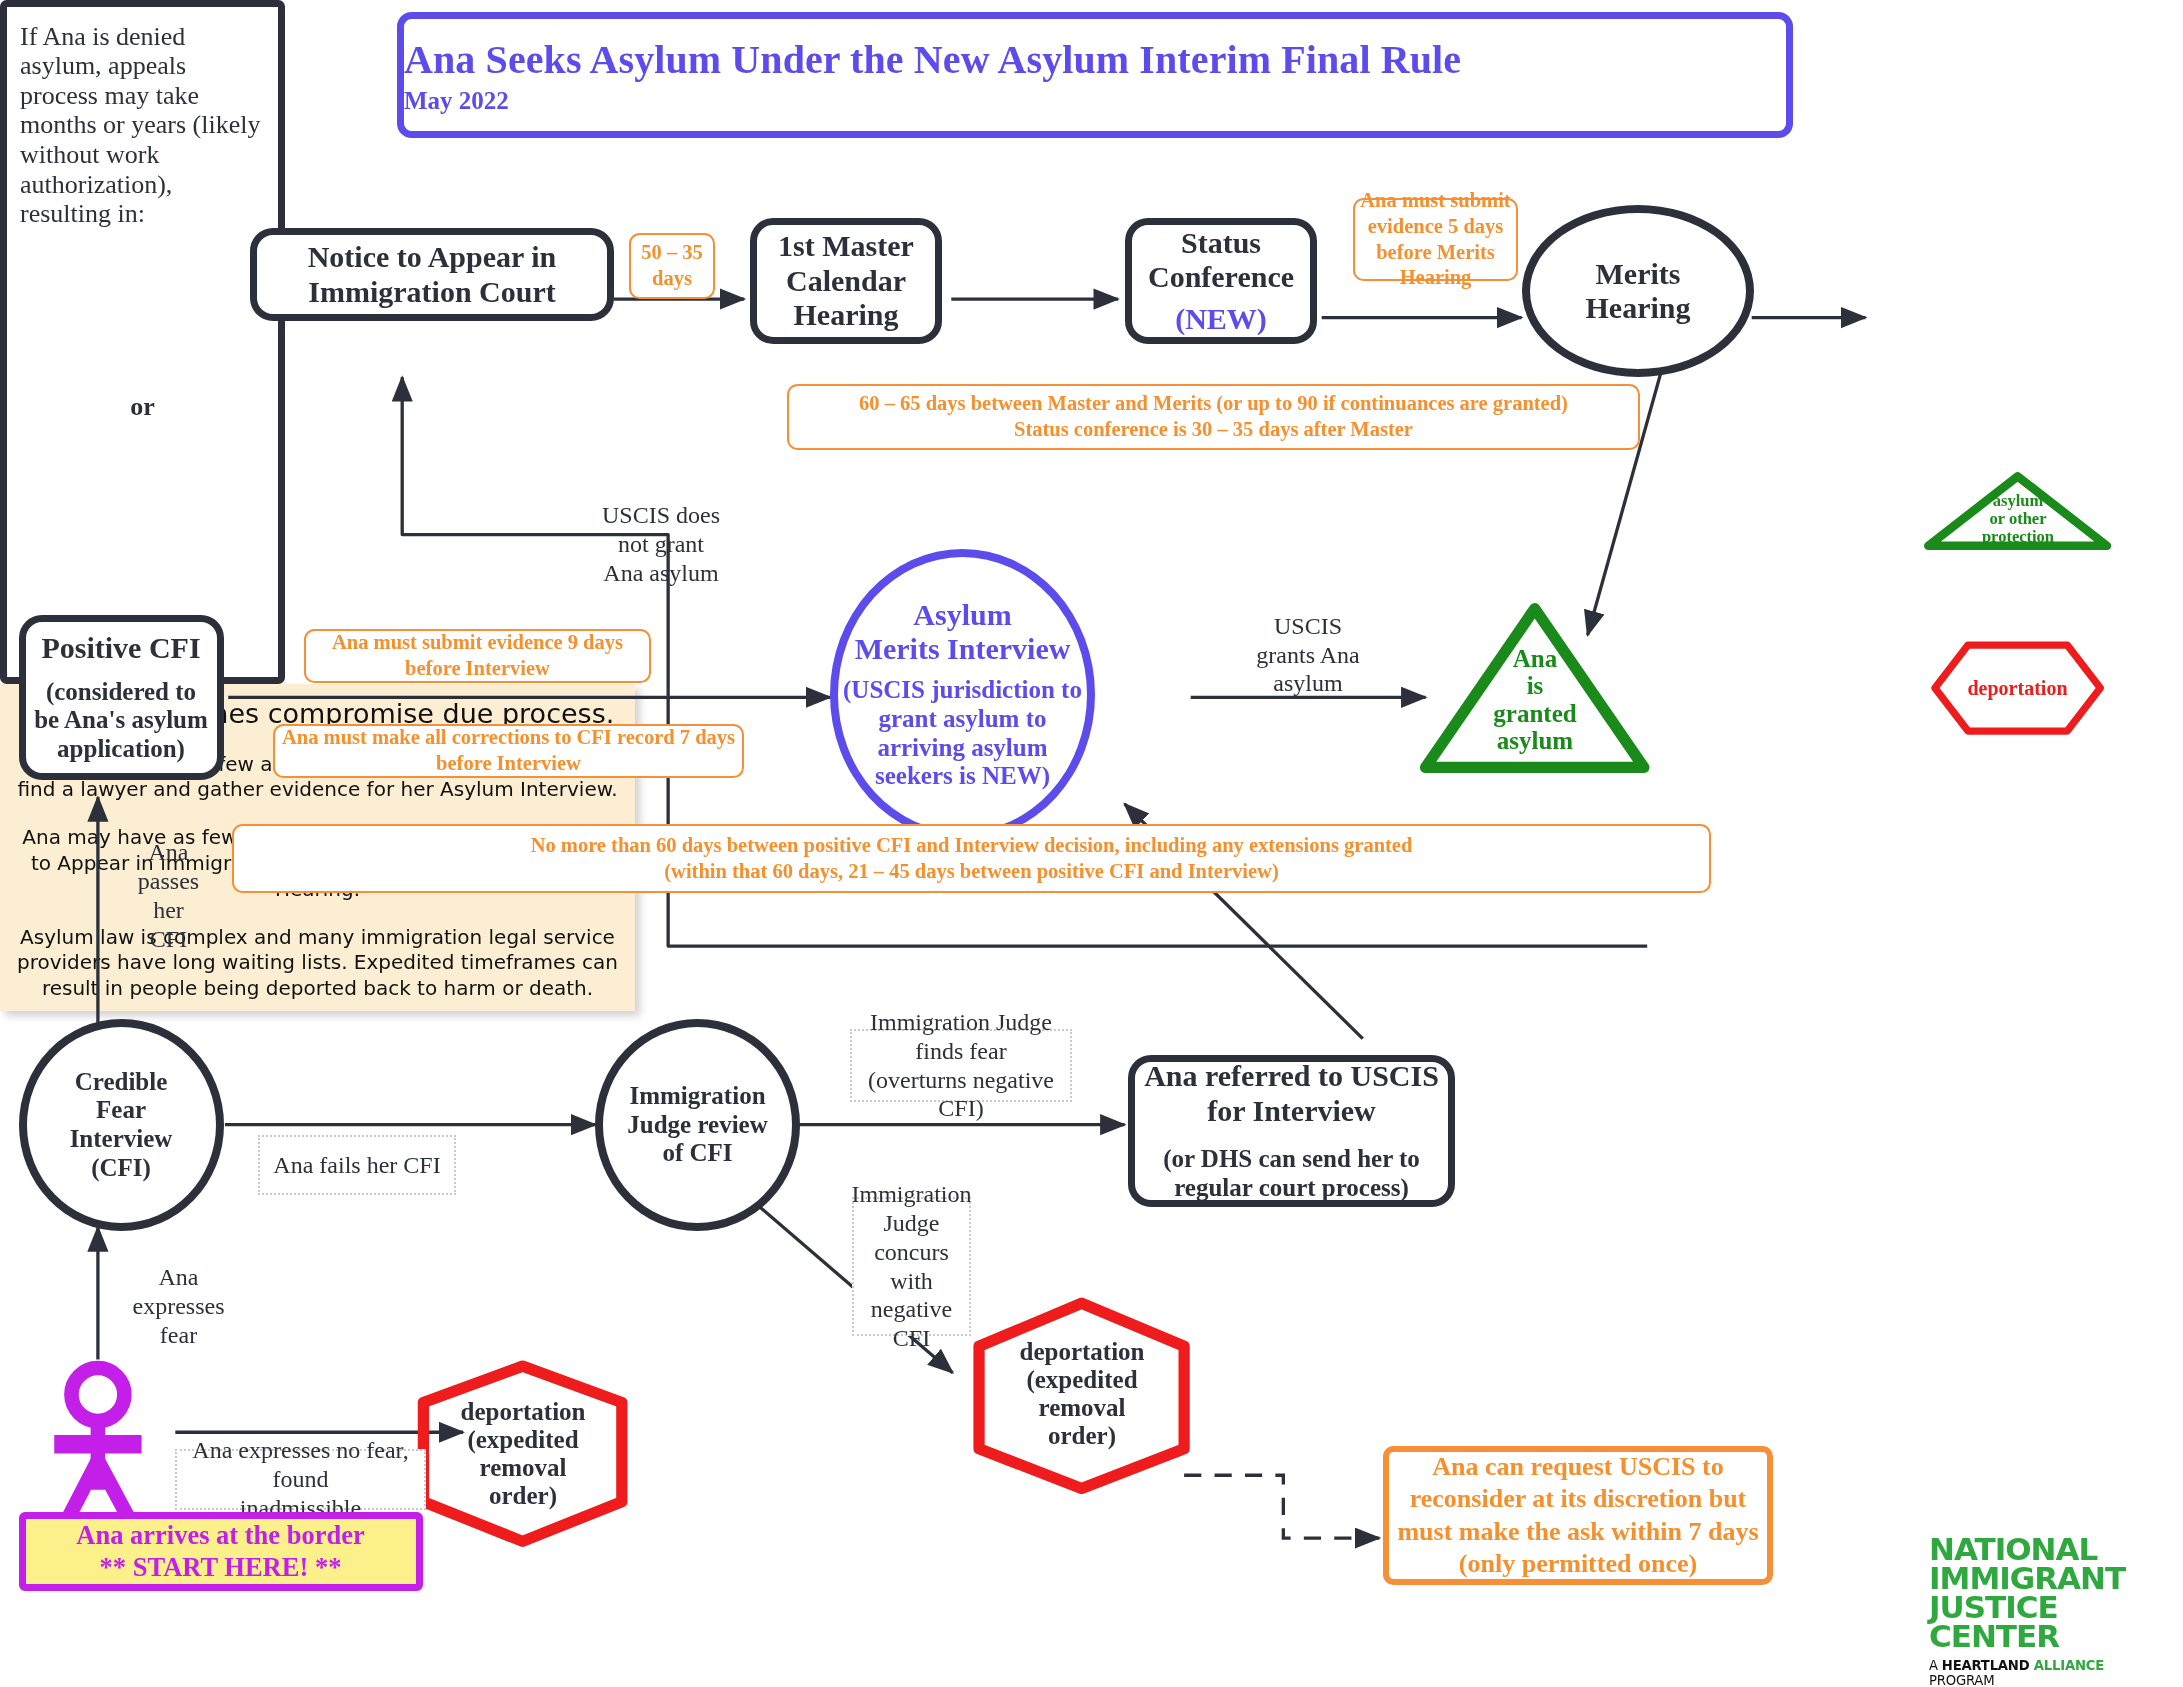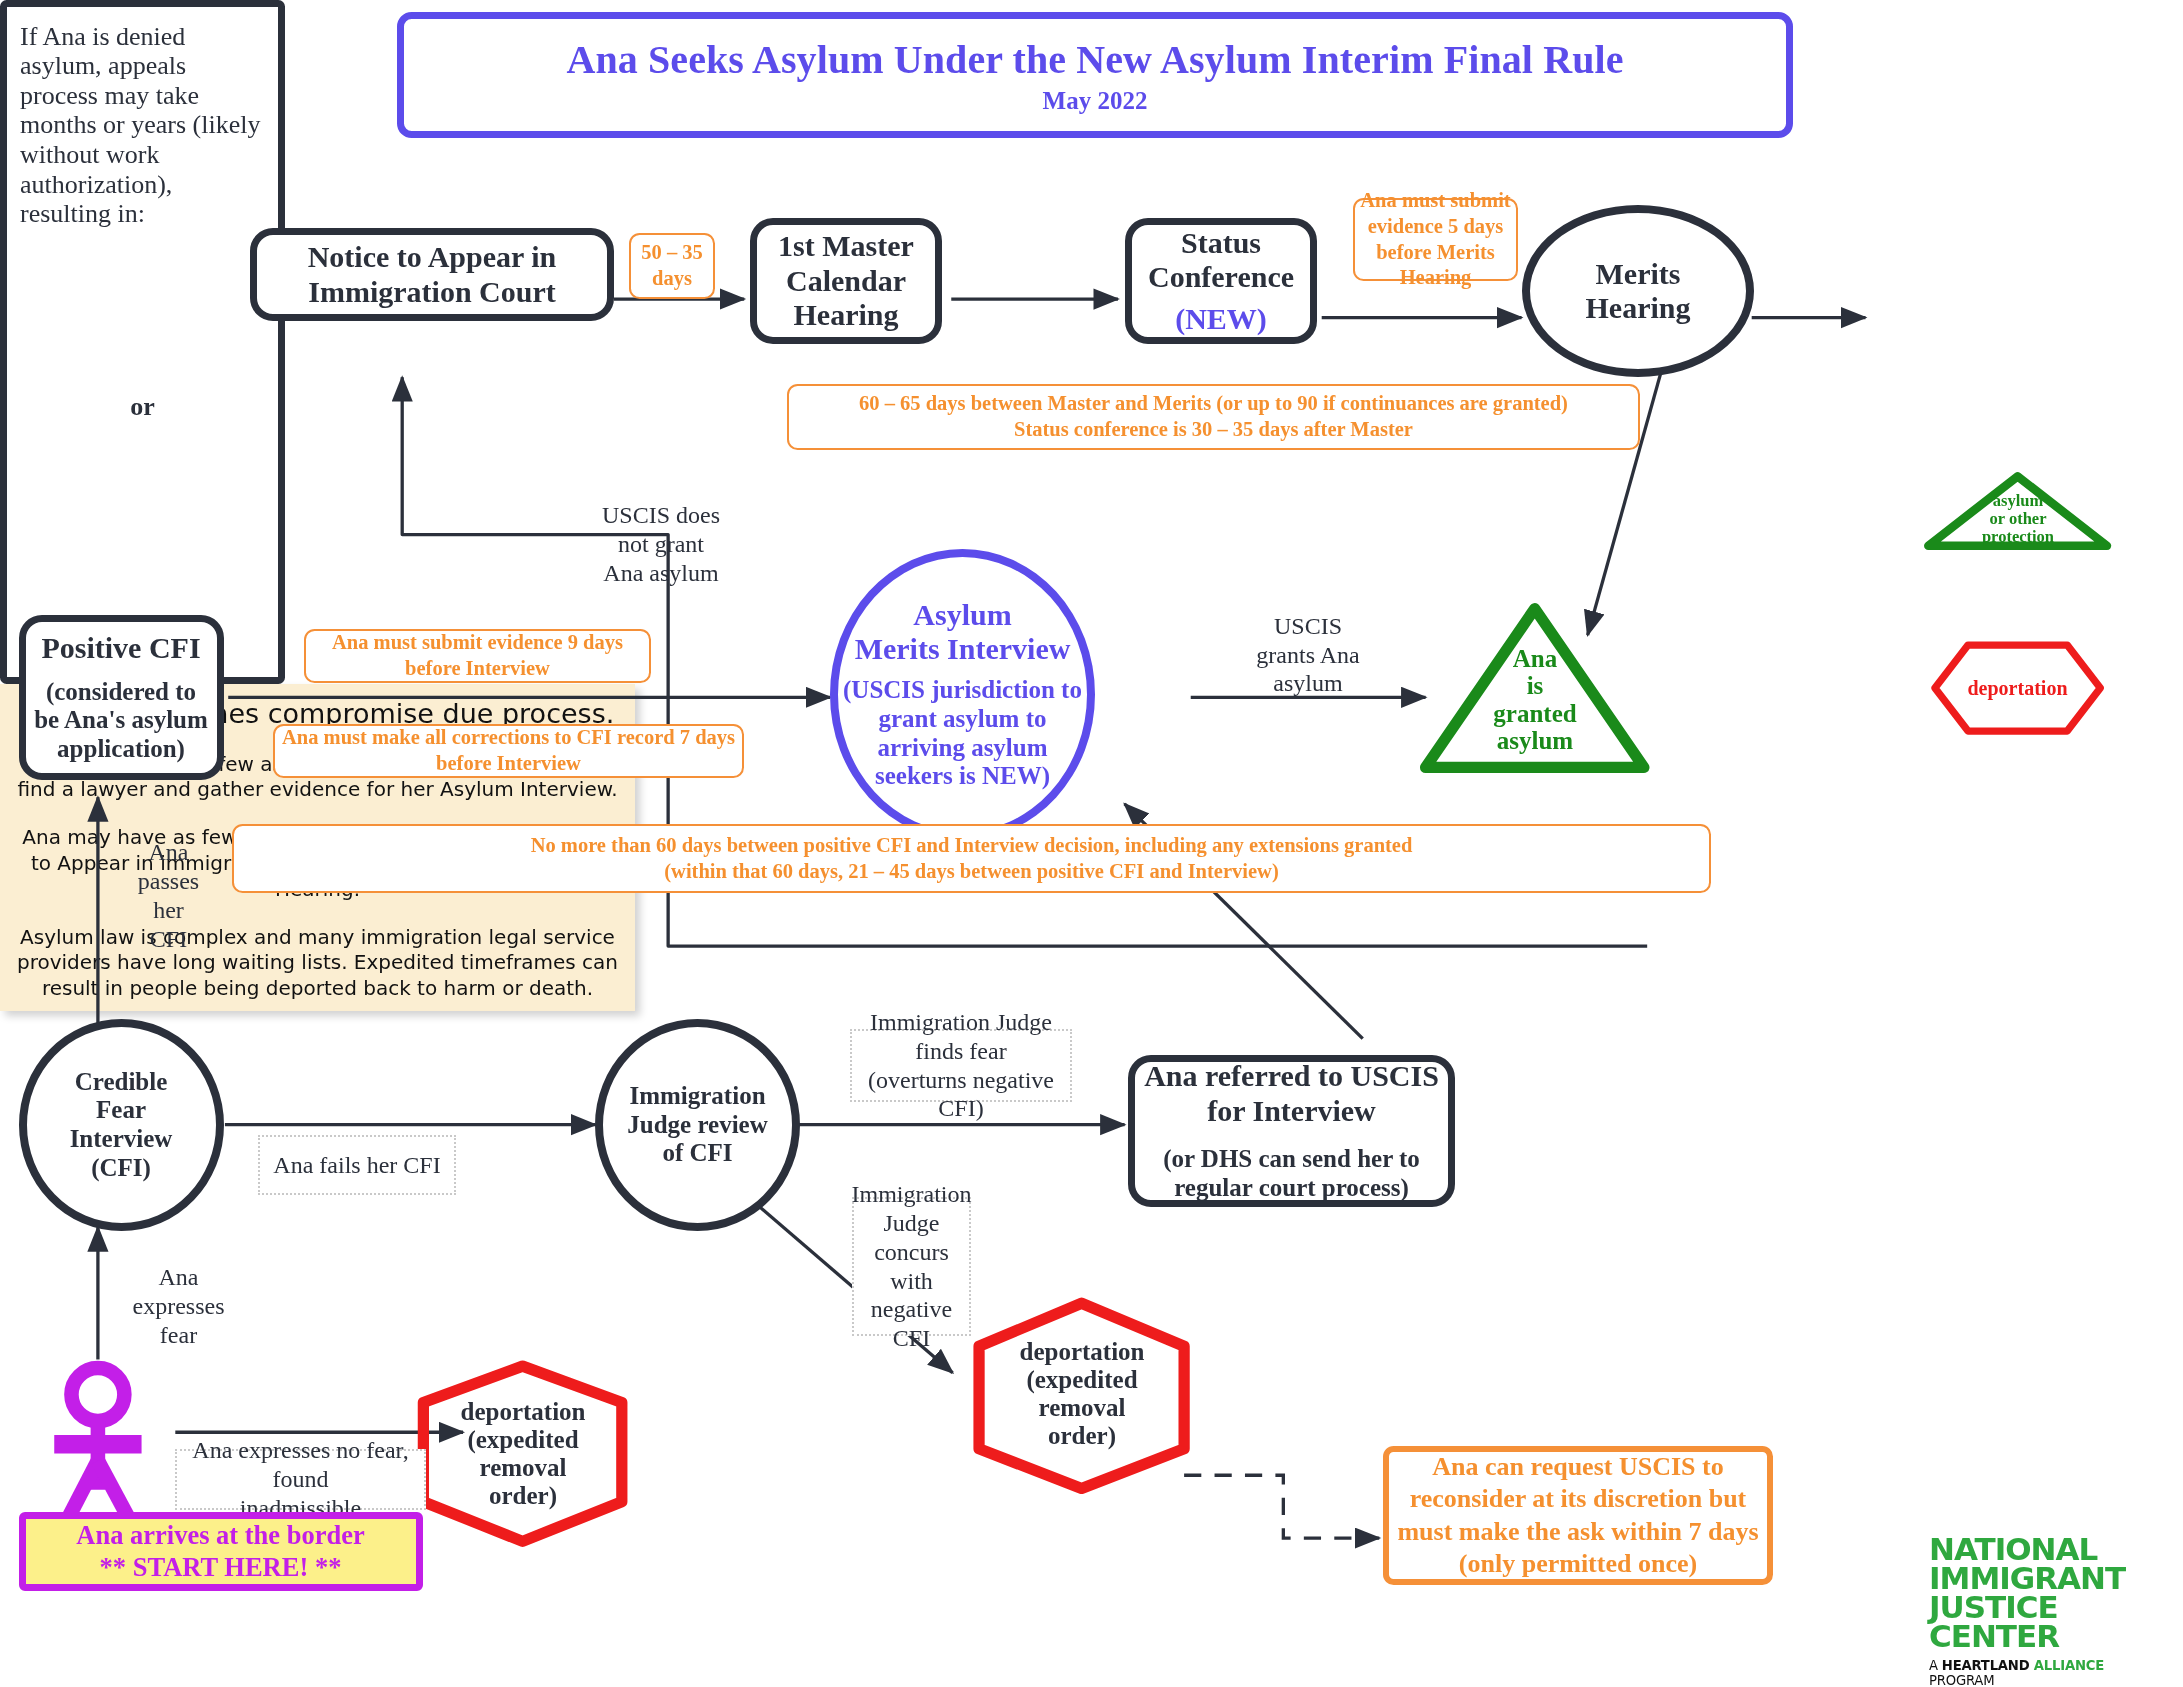--- a/index.html
+++ b/index.html
@@ -23,21 +23,21 @@
   .col{flex-direction:column;}
   .tiny{font-size:24px;}
   .sm{font-size:20.5px;}
   .md{font-size:25px;}
   .lg{font-size:30px;}
 
   
   #title-banner{left:397px;top:12px;width:1396px;height:126px;
       border:7.3px solid #5c4ceb;border-radius:14.6px;background:#fff;
       display:flex;align-items:center;}
-  #title-text{flex:1;text-align:center;color:#5c4ceb;}
+  #title-text{flex:1;text-align:left;color:#5c4ceb;}
   #title-main{font-size:40px;font-weight:bold;letter-spacing:0.1px;}
   #title-sub{font-size:25px;font-weight:bold;margin-top:4px;}
 
   
   #appeals-panel{left:1882px;top:119px;width:271px;height:655px;
      border:7.3px solid #2b303b;border-radius:6.6px;background:#fff;
      display:flex;flex-direction:column;align-items:center;padding-top:14.6px;}
   #appeals-text{font-size:26px;font-weight:normal;color:#2b303b;line-height:1.14;
      width:245px;text-align:left;}
   .or-word{font-size:26px;font-weight:bold;color:#2b303b;margin:10.6px 0 2.6px;}

